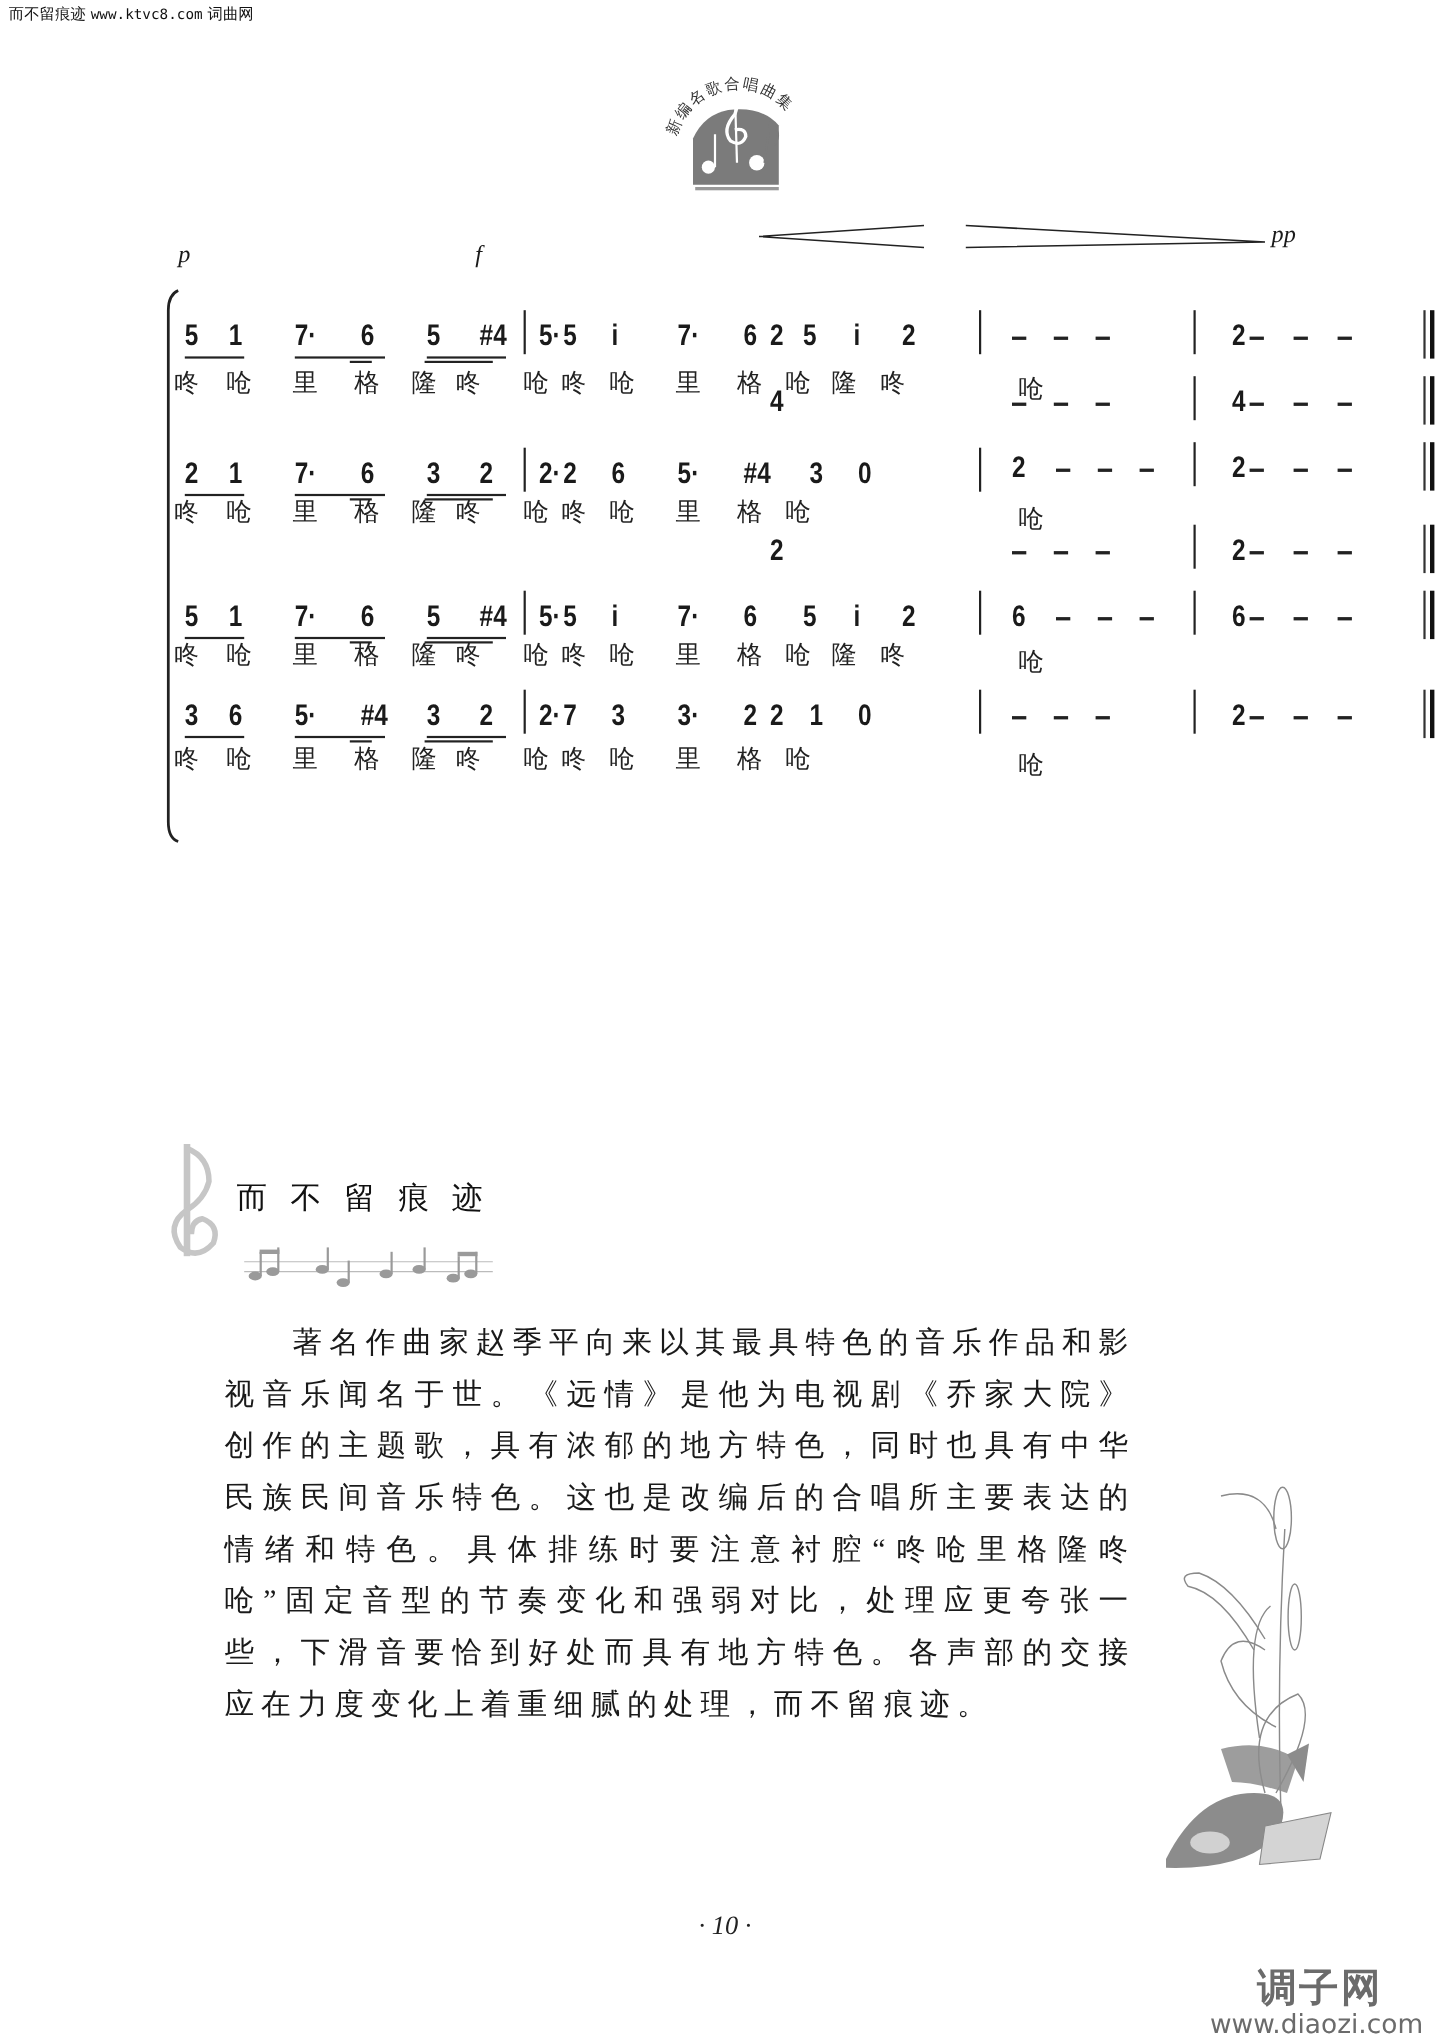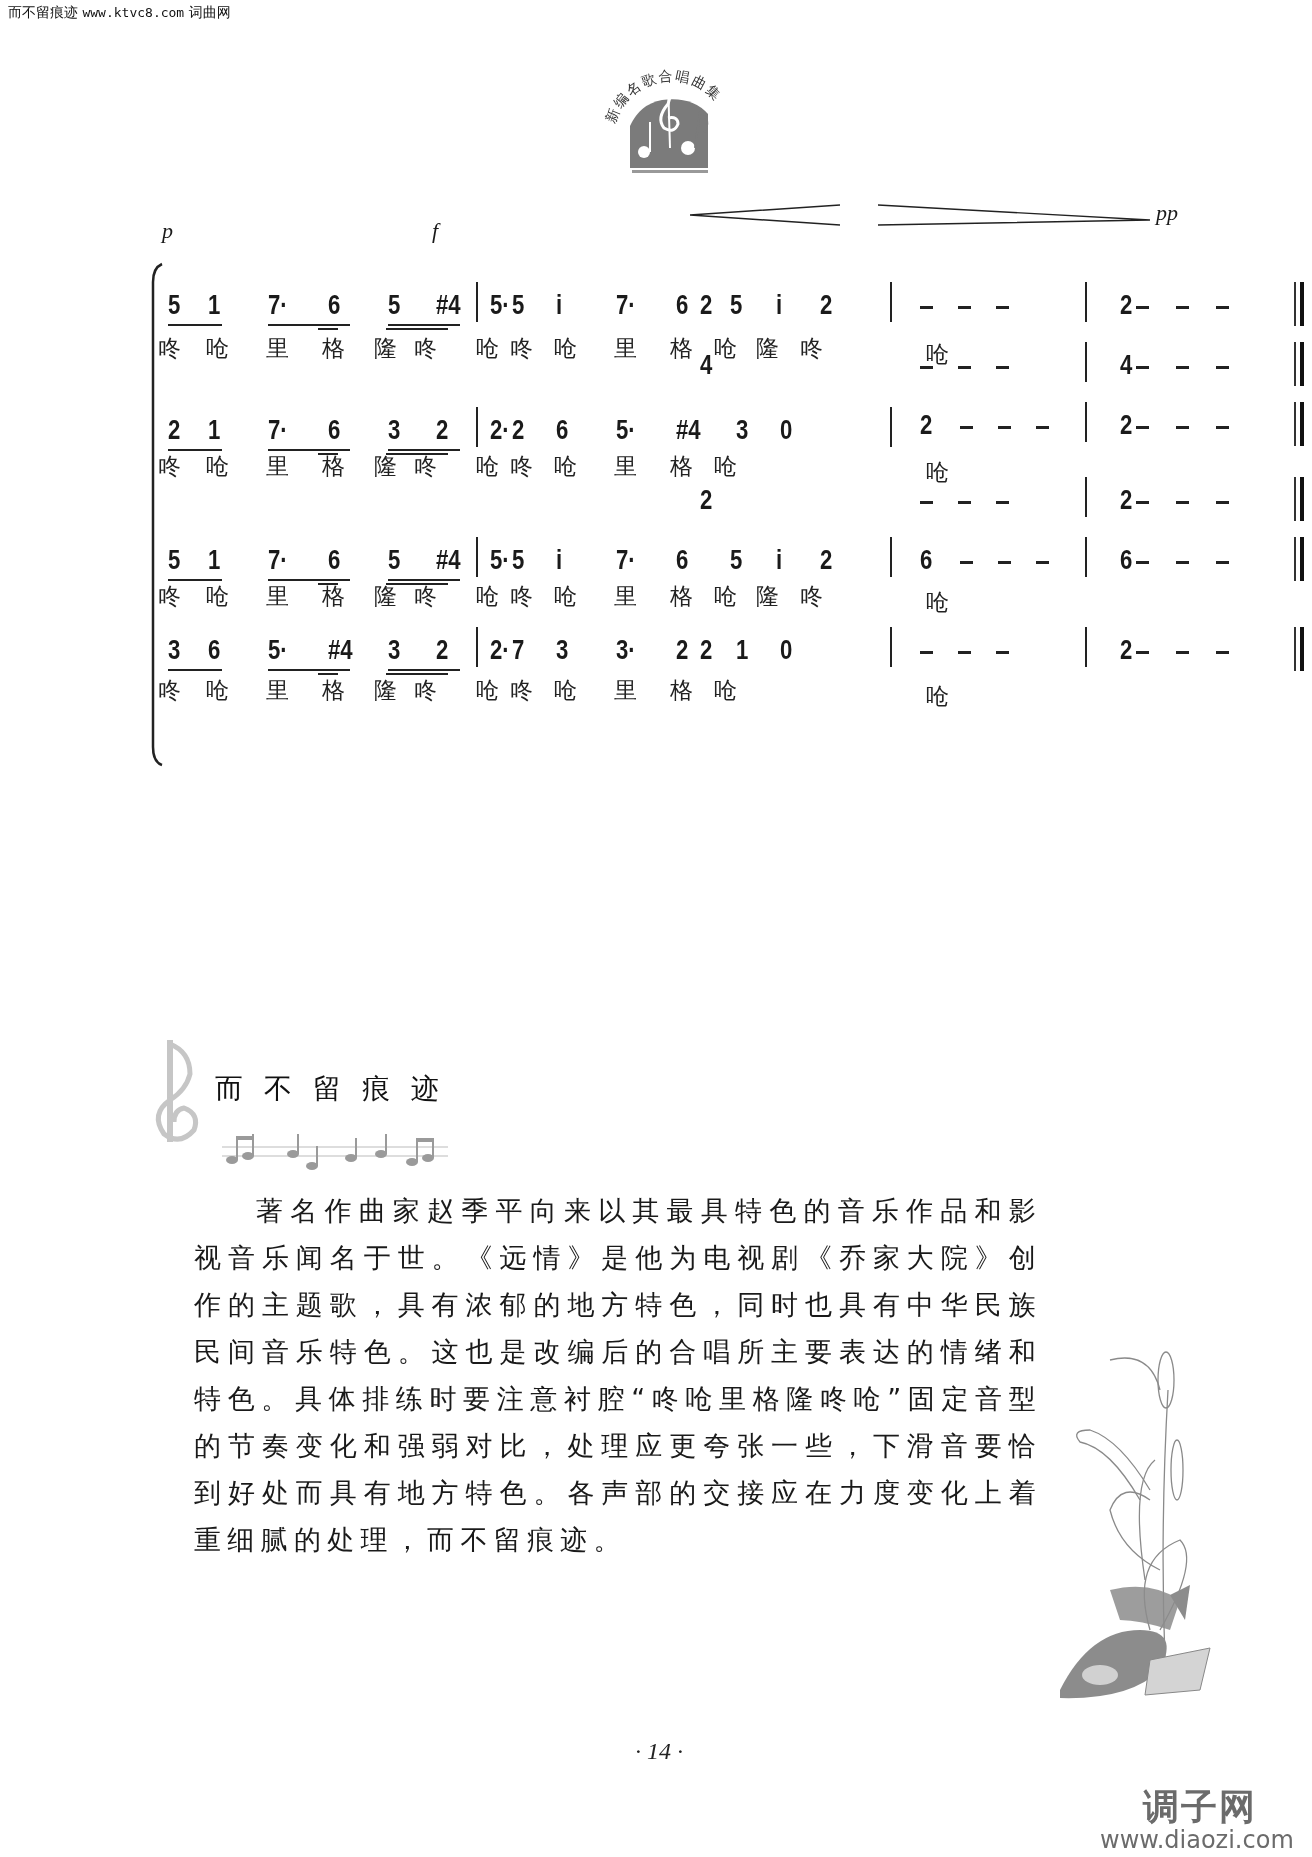--- a/index.html
+++ b/index.html
@@ -21,21 +21,21 @@
   .bar{position:absolute;width:2px;background:#222;}
   .bar-final{position:absolute;width:4px;background:#111;}
   .bar-thin{position:absolute;width:1.5px;background:#333;}
   .uline{position:absolute;height:1.6px;background:#222;}
   .dash{position:absolute;width:13px;height:3px;background:#222;}
 
   
   .sec-head{left:150px;top:1030px;width:300px;height:140px;}
   .sec-title{left:215px;top:1070px;font-family:"DejaVu Sans",sans-serif;font-size:28px;letter-spacing:21px;color:#111;}
   .para{left:192px;top:1185px;width:852px;font-family:"DejaVu Sans",sans-serif;font-size:27px;line-height:47px;letter-spacing:6.3px;color:#1a1a1a;text-align:justify;}
-  .para p{margin:2px;text-indent:62px;}
+  .para p{margin:12px;text-indent:62px;font-family:Liberation Serif, serif;}
 
   .decor{left:1050px;top:1330px;width:260px;height:380px;}
 
   .page-num{left:635px;top:1738px;font-family:"Liberation Serif",serif;font-style:italic;font-size:24px;color:#222;}
   .wm-cn{left:1143px;top:1783px;font-family:"DejaVu Sans",sans-serif;font-weight:bold;font-size:36px;color:#6b6b6b;letter-spacing:2px;}
   .wm-url{left:1100px;top:1826px;font-family:"DejaVu Sans",sans-serif;font-size:24px;color:#6b6b6b;}
 </style>
 </head>
 <body>
 
@@ -333,15 +333,15 @@
     <g fill="#8c8c8c">
       <path d="M10,360 Q40,300 90,300 Q130,300 110,340 Q80,370 10,368 Z"></path>
       <path d="M60,260 Q100,250 130,270 L120,300 Q90,290 70,290 Z" opacity="0.85"></path>
       <path d="M120,265 L140,255 L135,290 Z"></path>
     </g>
     <ellipse cx="50" cy="345" rx="18" ry="10" fill="#fff" opacity="0.6"></ellipse>
     <path d="M100,330 L160,318 L150,360 L95,365 Z" fill="#d4d4d4" stroke="#888"></path>
   </svg>
 </div>
 
-<div class="abs page-num">· 14 ·</div>
+<div class="abs page-num">· 10 ·</div>
 <div class="abs wm-cn">调子网</div>
 <div class="abs wm-url">www.diaozi.com</div>
 
 </body></html>

